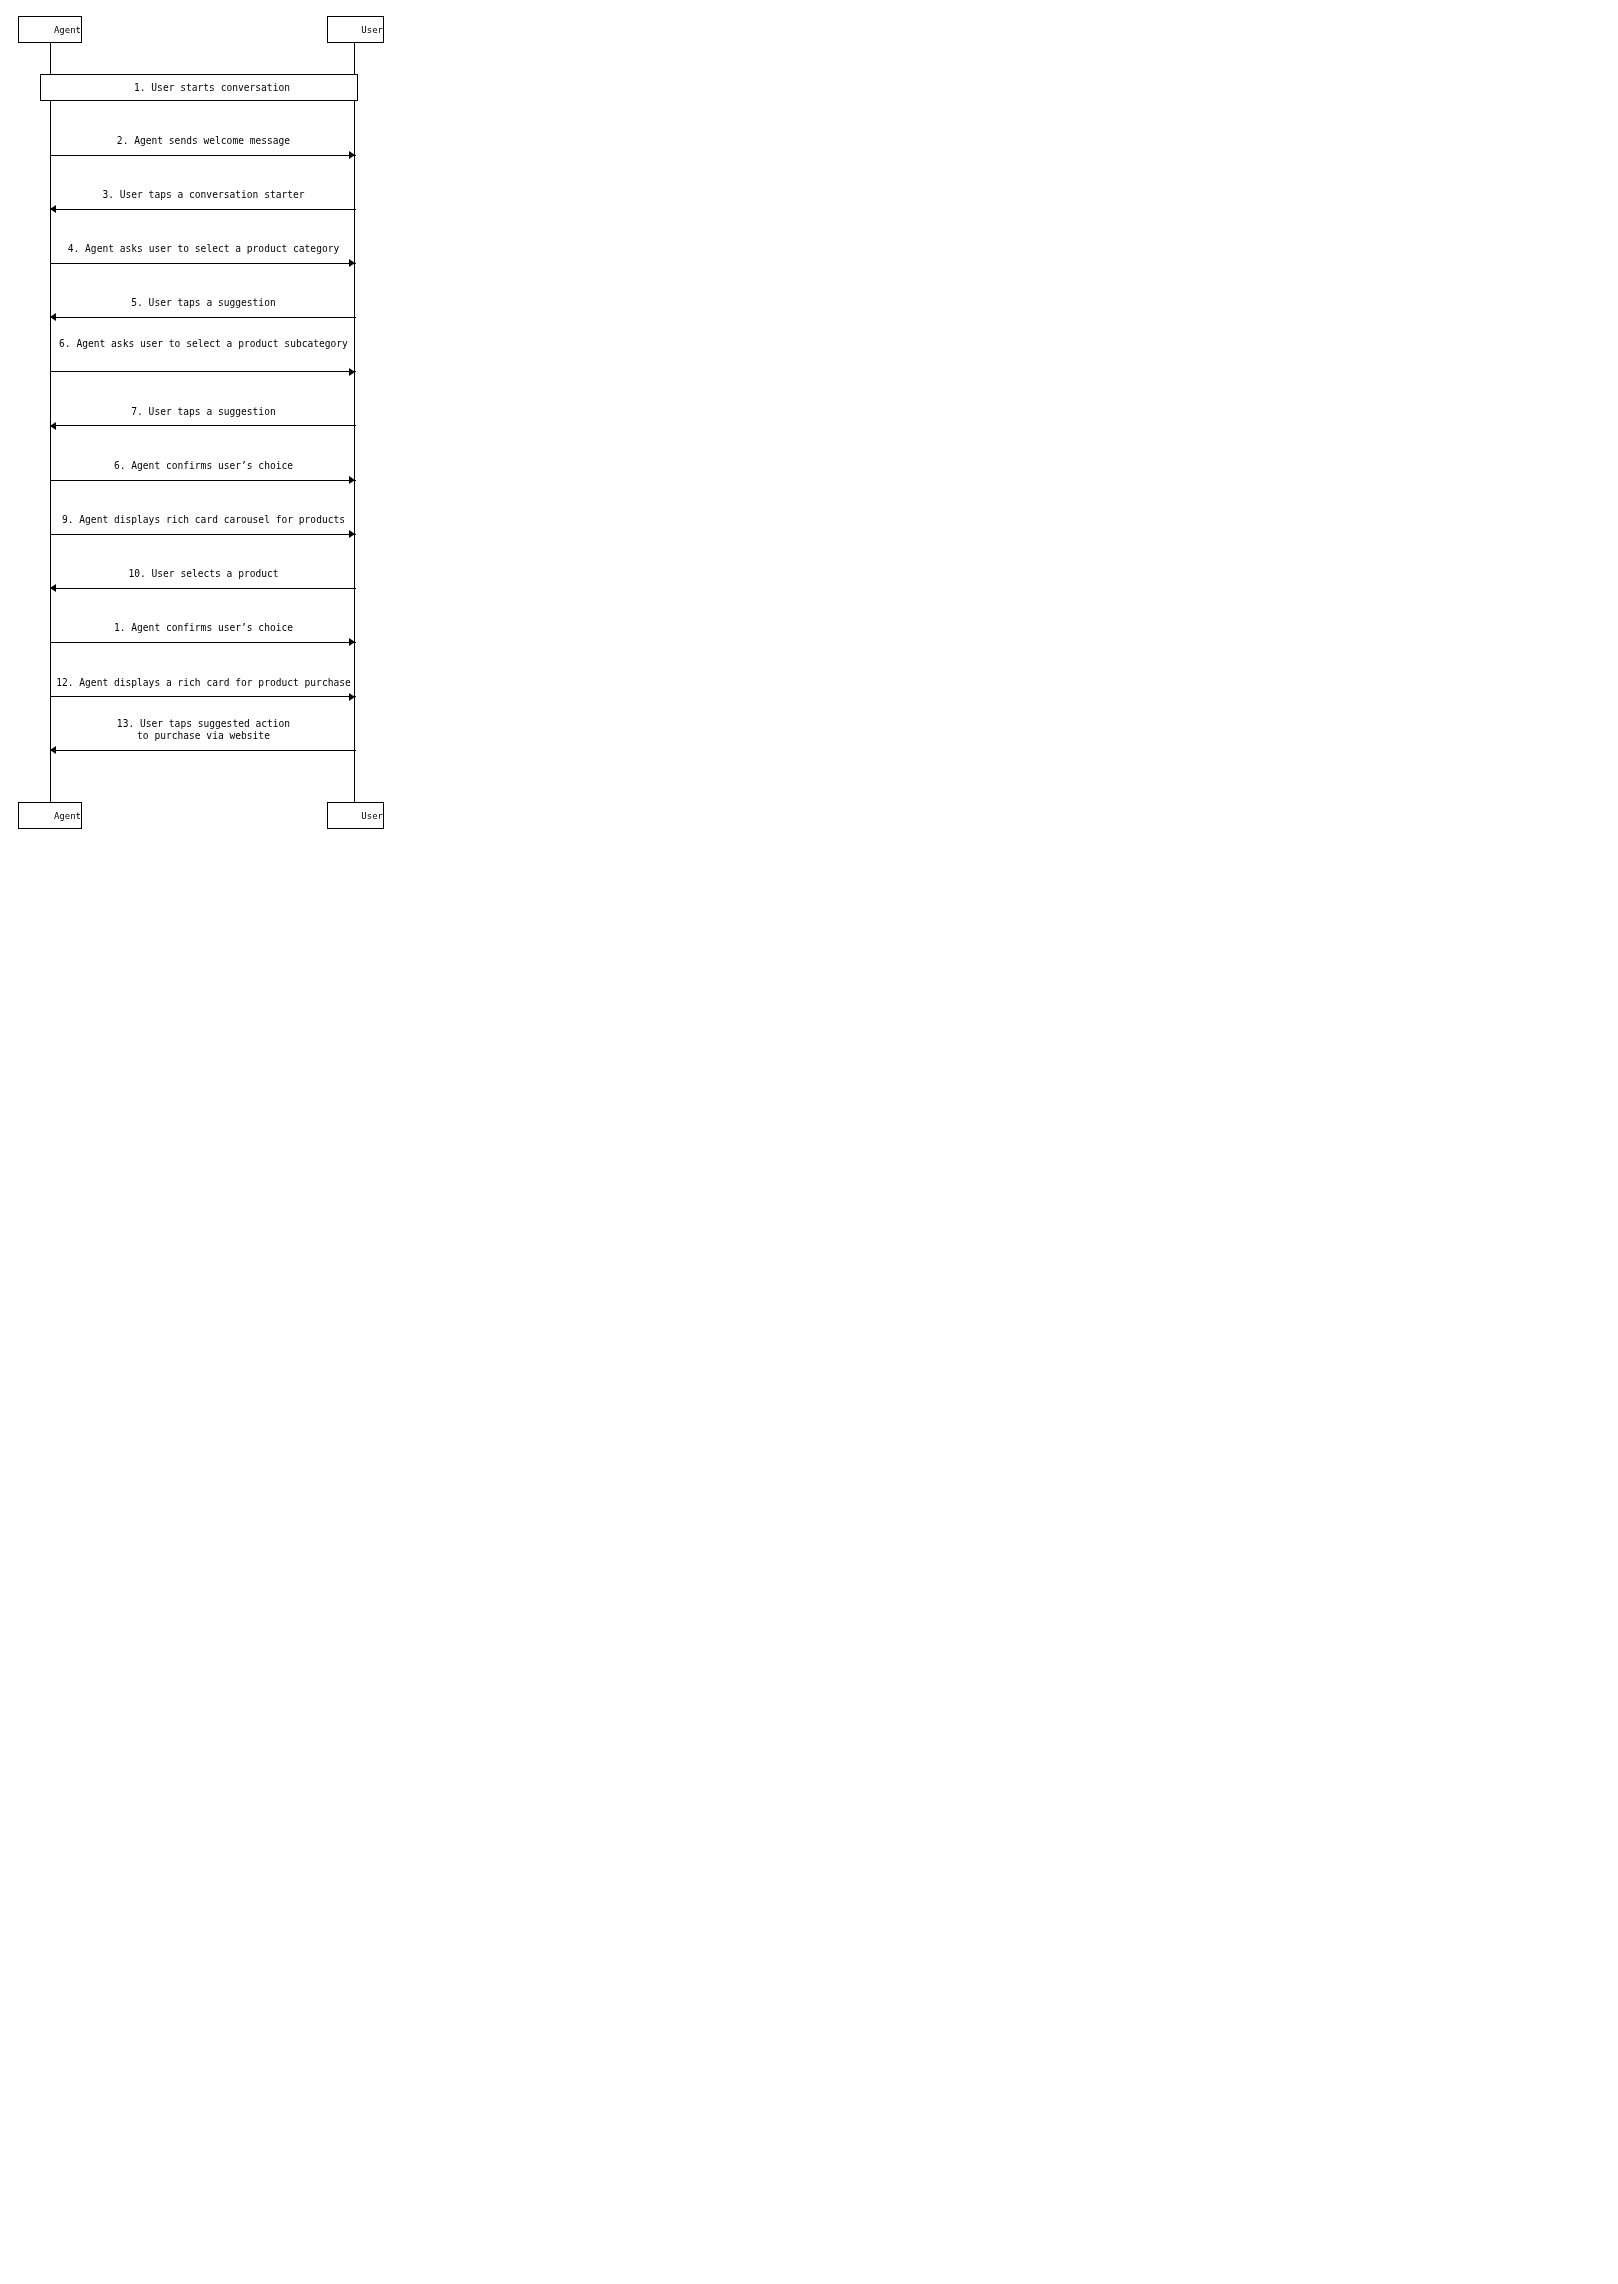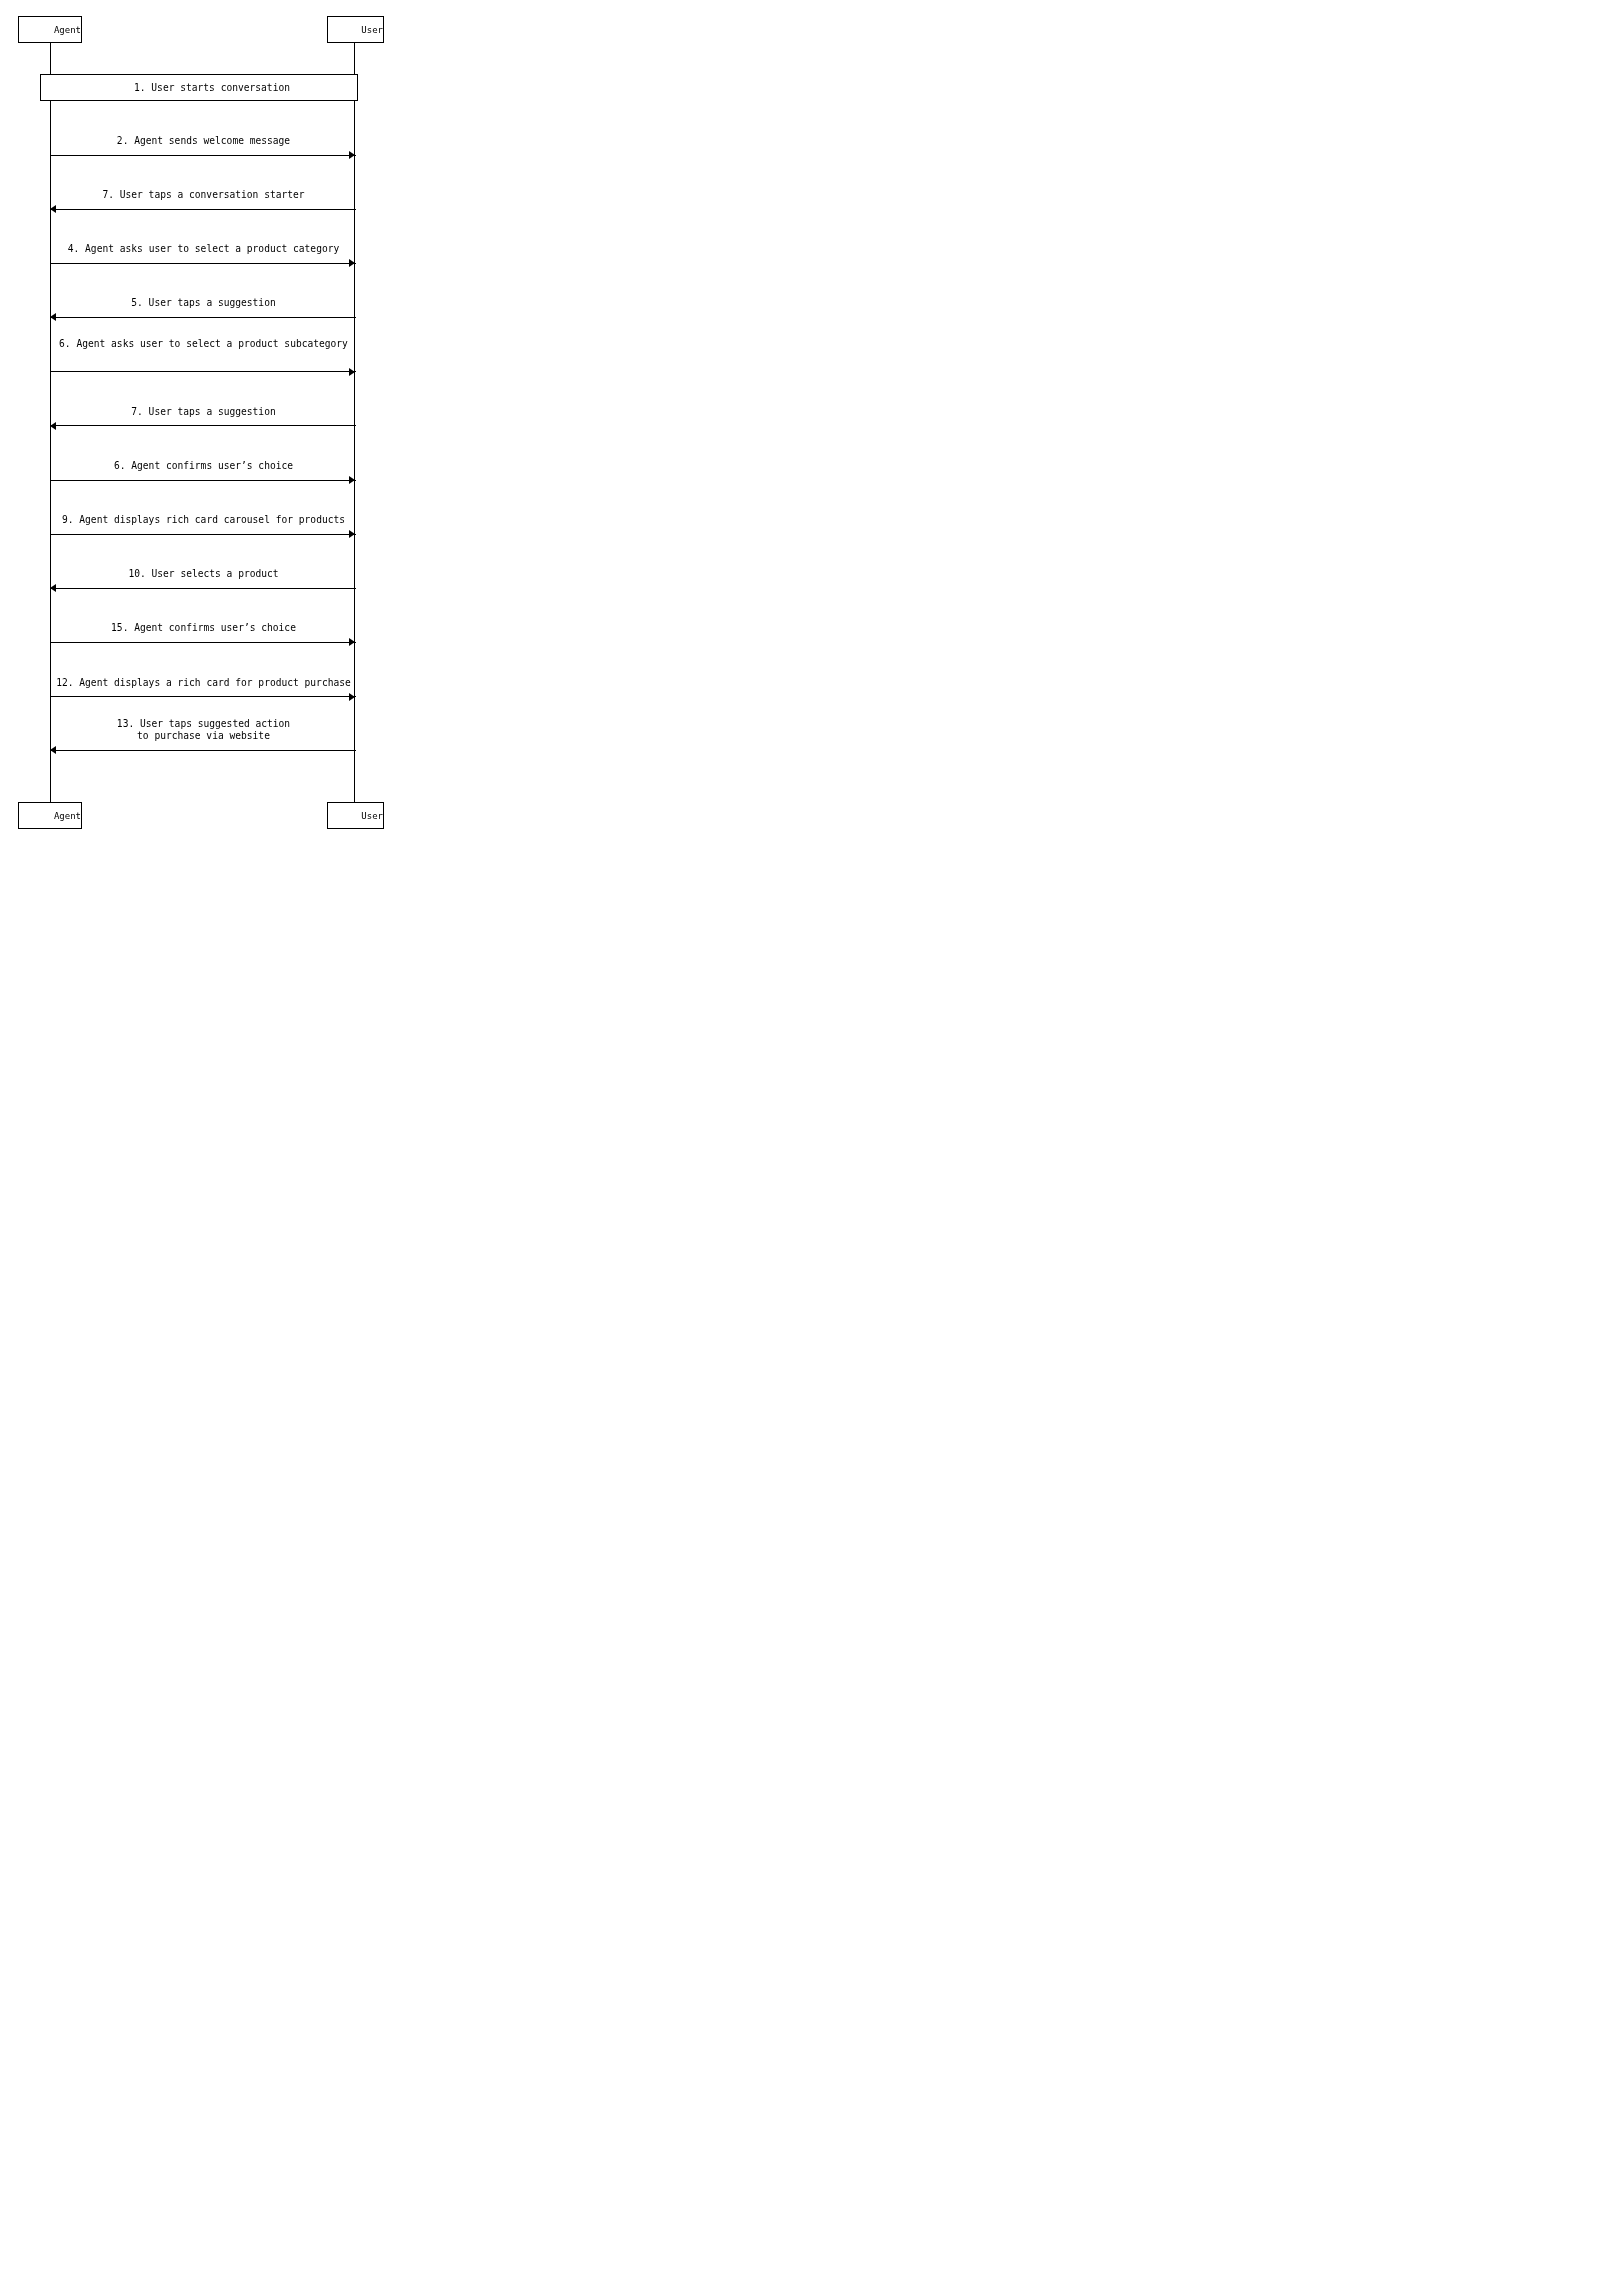--- a/index.html
+++ b/index.html
@@ -92,21 +92,21 @@
   </div>
 
   <div class="banner">
     <span>1. User starts conversation</span>
   </div>
 
   <div class="label" style="top:135px">2. Agent sends welcome message</div>
   <div class="mline" style="top:155px"></div>
   <div class="ah right" style="top:151px"></div>
 
-  <div class="label" style="top:189px">7. User taps a conversation starter</div>
+  <div class="label" style="top:189px">3. User taps a conversation starter</div>
   <div class="mline" style="top:209px"></div>
   <div class="ah left" style="top:205px"></div>
 
   <div class="label" style="top:243px">4. Agent asks user to select a product category</div>
   <div class="mline" style="top:263px"></div>
   <div class="ah right" style="top:259px"></div>
 
   <div class="label" style="top:297px">5. User taps a suggestion</div>
   <div class="mline" style="top:317px"></div>
   <div class="ah left" style="top:313px"></div>
@@ -124,21 +124,21 @@
   <div class="ah right" style="top:476px"></div>
 
   <div class="label" style="top:514px">9. Agent displays rich card carousel for products</div>
   <div class="mline" style="top:534px"></div>
   <div class="ah right" style="top:530px"></div>
 
   <div class="label" style="top:568px">10. User selects a product</div>
   <div class="mline" style="top:588px"></div>
   <div class="ah left" style="top:584px"></div>
 
-  <div class="label" style="top:622px">15. Agent confirms user’s choice</div>
+  <div class="label" style="top:622px">1. Agent confirms user’s choice</div>
   <div class="mline" style="top:642px"></div>
   <div class="ah right" style="top:638px"></div>
 
   <div class="label" style="top:677px">12. Agent displays a rich card for product purchase</div>
   <div class="mline" style="top:696px"></div>
   <div class="ah right" style="top:693px"></div>
 
   <div class="label" style="top:718px">
     <span>13. User taps suggested action</span><br>
     <span>to purchase via website</span>

